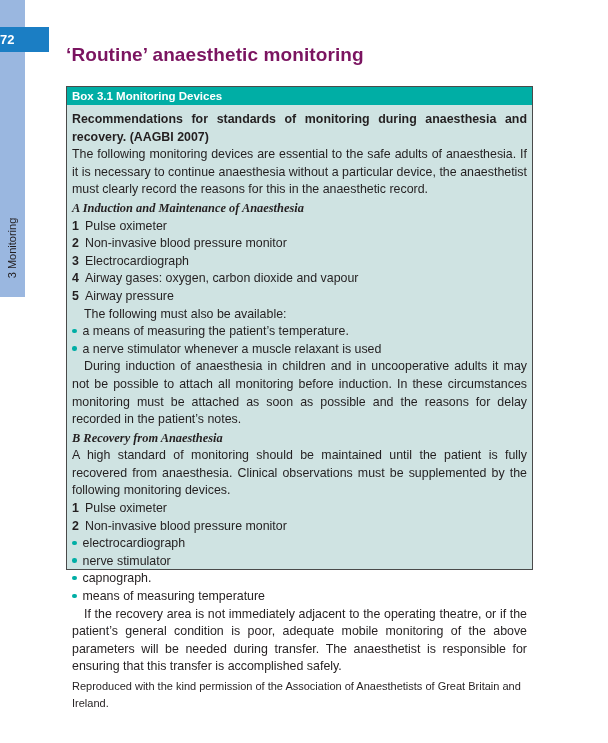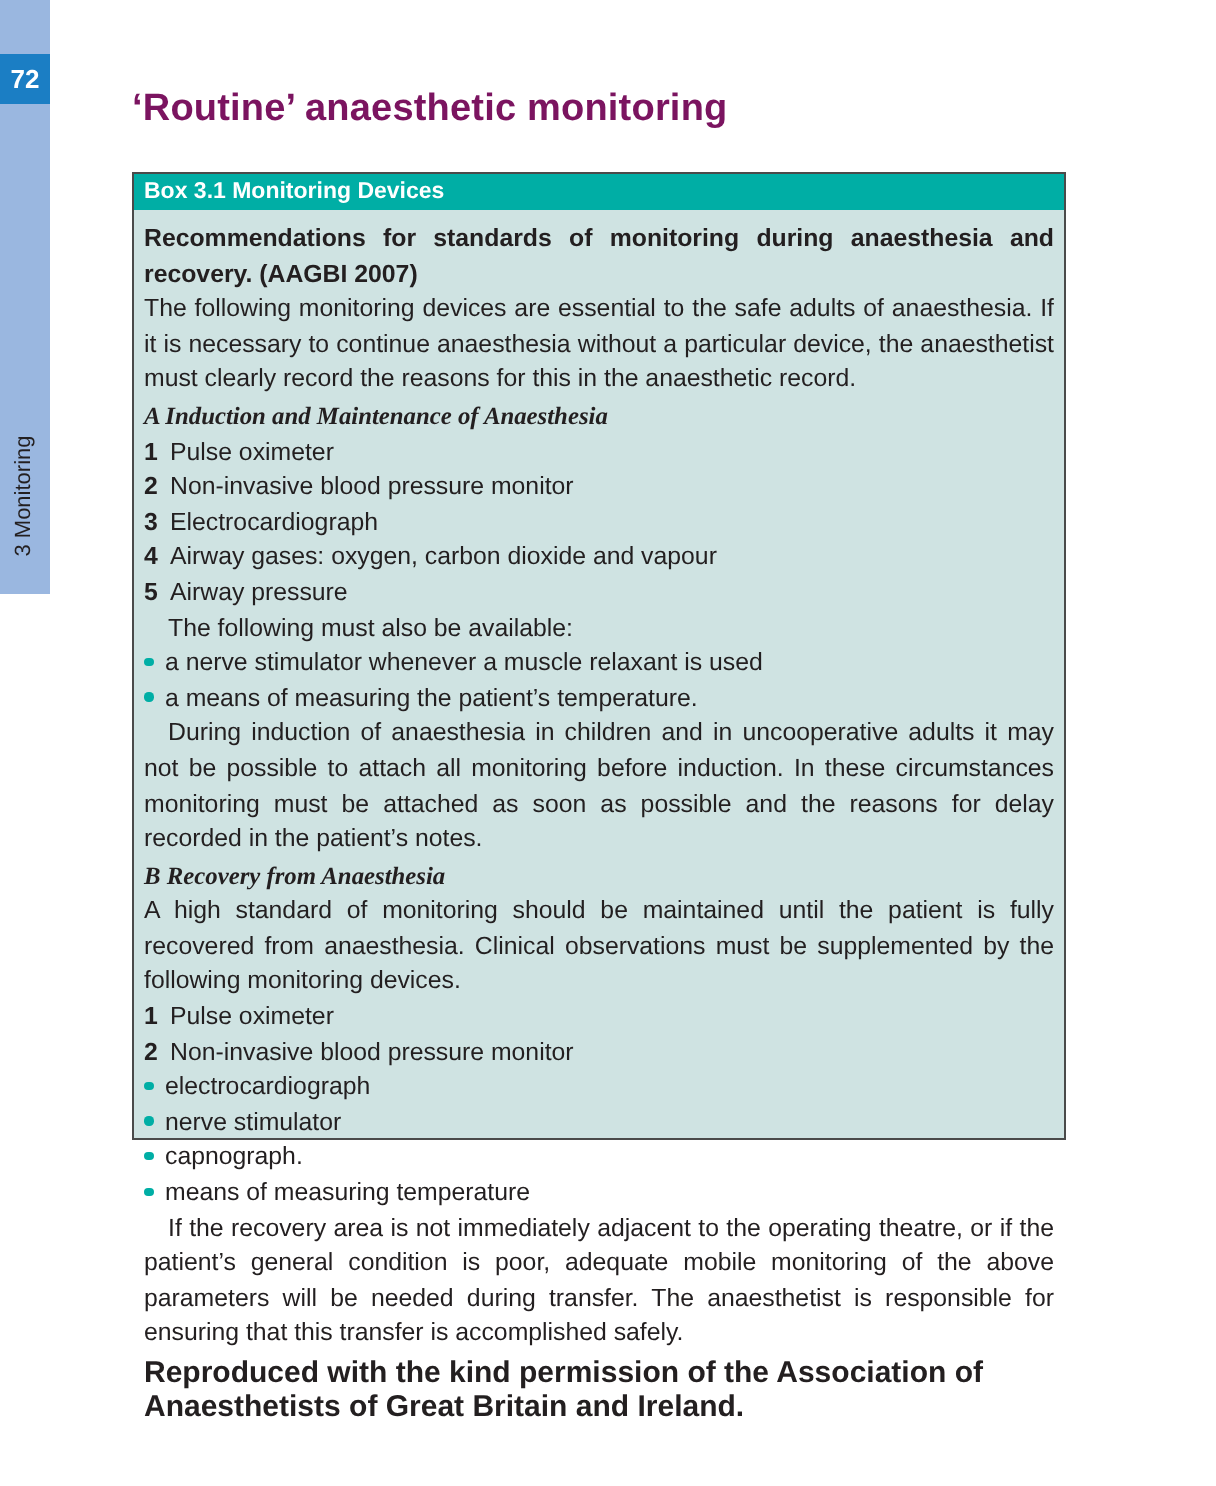--- a/index.html
+++ b/index.html
@@ -7,23 +7,23 @@
     width: 608px; height: 743px; position: relative; overflow: hidden;
     background: #ffffff;
     font-family: "Liberation Sans", sans-serif;
     color: #231f20;
   }
   .side-strip {
     position: absolute; left: 0; top: 0; width: 25px; height: 297px;
     background: #9ab7e0;
   }
   .page-num {
-    position: absolute; left: 0; top: 27px; width: 25px; height: 25px;
+    position: absolute; left: 0; top: 27px; width: 49px; height: 25px;
     background: #1b7ec4; color: #fff; font-weight: bold; font-size: 13px;
-    line-height: 25px; text-align: center;
+    line-height: 25px; 
   }
   .chapter-tab {
     position: absolute; left: 0; top: 200px; width: 25px; height: 97px;
   }
   .chapter-tab span {
     position: absolute; left: 12px; top: 48px;
     transform: translate(-50%, -50%) rotate(-90deg);
     white-space: nowrap; font-size: 11px; color: #231f20;
   }
   .page-title {
@@ -47,21 +47,21 @@
   .justify { text-align: justify; }
   .section-head { font-weight: bold; font-style: italic; margin-top: 1px !important; font-family: Liberation Serif, serif; }
   .num-item { display: flex; }
   .num-item .n { font-weight: bold; width: 13px; flex: none; }
   .indent { text-indent: 12px; }
   .bullet { display: flex; align-items: baseline; }
   .bullet .dot {
     width: 4.5px; height: 4.5px; border-radius: 50%; background: #00aea5;
     flex: none; margin: 0 6px 0 0; position: relative; top: -2px;
   }
-  .credit { font-size: 15px; line-height: 17px; margin-top: 2px !important; font-weight: bold; }
+  .credit { font-size: 11px; line-height: 17px; margin-top: 2px !important; }
 </style>
 </head>
 <body>
 
 <div class="side-strip"></div>
 <div class="page-num">72</div>
 <div class="chapter-tab">
   <span>3 Monitoring</span>
 </div>
 
@@ -90,25 +90,25 @@
         <span class="n">4</span>
         <span>Airway gases: oxygen, carbon dioxide and vapour</span>
       </div>
     <div class="num-item">
         <span class="n">5</span>
         <span>Airway pressure</span>
       </div>
     <p class="indent">The following must also be available:</p>
     <div class="bullet">
         <span class="dot"></span>
-        <span>a nerve stimulator whenever a muscle relaxant is used</span>
+        <span>a means of measuring the patient’s temperature.</span>
       </div>
     <div class="bullet">
         <span class="dot"></span>
-        <span>a means of measuring the patient’s temperature.</span>
+        <span>a nerve stimulator whenever a muscle relaxant is used</span>
       </div>
     <p class="justify indent">During induction of anaesthesia in children and in uncooperative adults it may not be possible to attach all monitoring before induction. In these circumstances monitoring must be attached as soon as possible and the reasons for delay recorded in the patient’s notes.</p>
 
     <p class="section-head">B  Recovery from Anaesthesia</p>
     <p class="justify">A high standard of monitoring should be maintained until the patient is fully recovered from anaesthesia. Clinical observations must be supplemented by the following monitoring devices.</p>
     <div class="num-item">
         <span class="n">1</span>
         <span>Pulse oximeter</span>
       </div>
     <div class="num-item">

